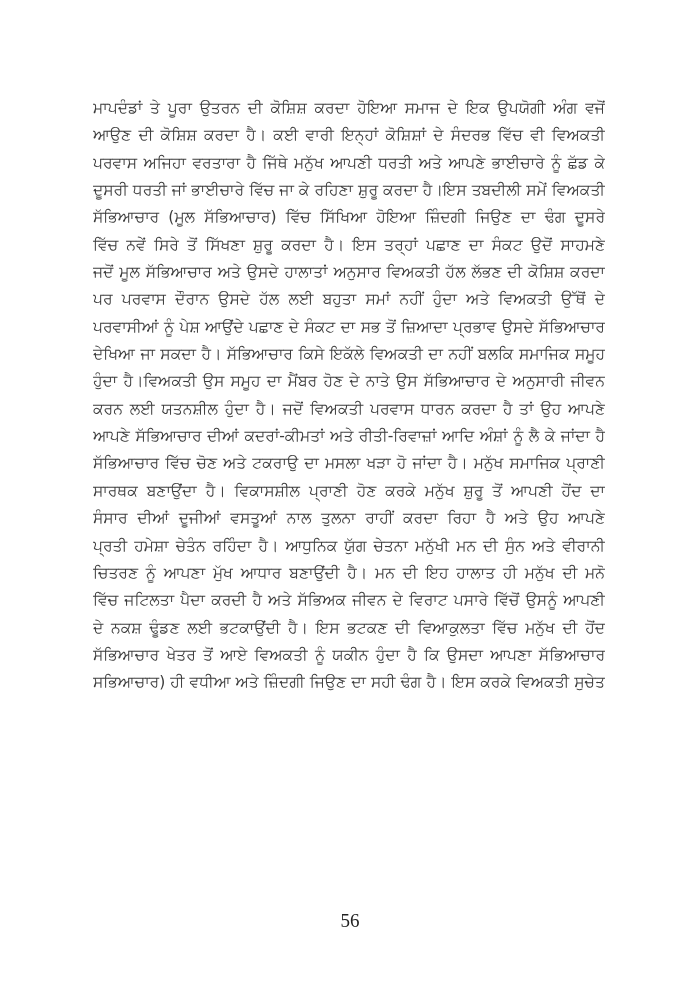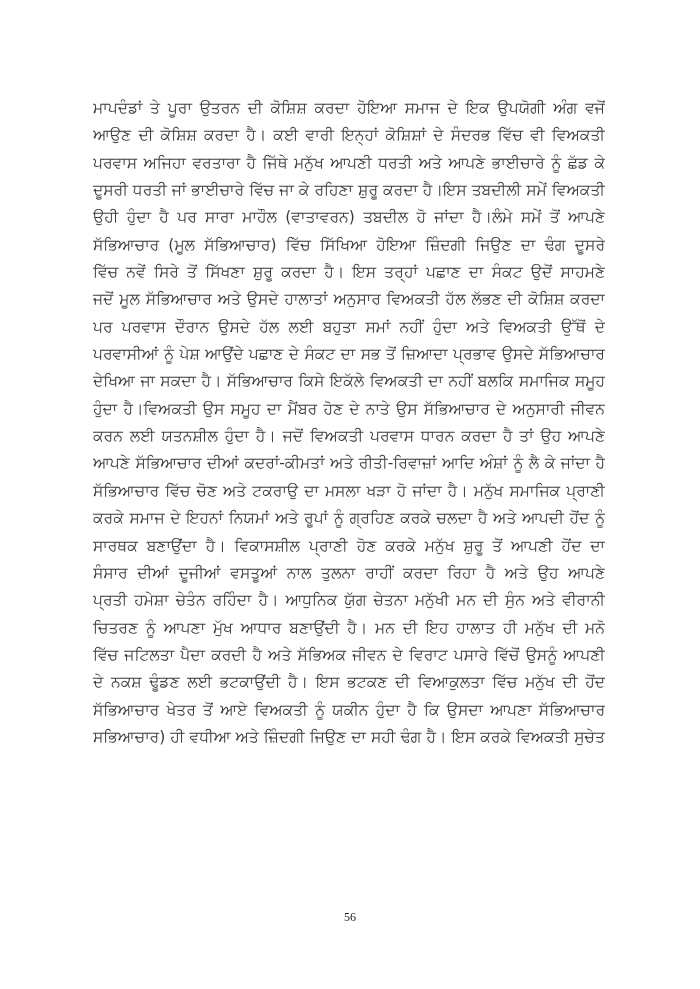--- a/index.html
+++ b/index.html
@@ -31,45 +31,43 @@
     -moz-text-align-last: justify;
     overflow: hidden;
   }
   .page-number {
     position: absolute;
     left: 0;
     top: 910px;
     width: 700px;
     text-align: center;
     font-family: "Liberation Serif", serif;
-    font-size: 12px;
+    font-size: 19px;
     color: var(--pagenum-color, #222222);
   }
 </style>
 </head>
 <body>
 
 <div class="page">
   <div class="text-block">
       <div class="line">ਮਾਪਦੰਡਾਂ ਤੇ ਪੂਰਾ ਉਤਰਨ ਦੀ ਕੋਸ਼ਿਸ਼ ਕਰਦਾ ਹੋਇਆ ਸਮਾਜ ਦੇ ਇਕ ਉਪਯੋਗੀ ਅੰਗ ਵਜੋਂ ਸਾਹਮਣੇ</div>
       <div class="line">ਆਉਣ ਦੀ ਕੋਸ਼ਿਸ਼ ਕਰਦਾ ਹੈ। ਕਈ ਵਾਰੀ ਇਨ੍ਹਾਂ ਕੋਸ਼ਿਸ਼ਾਂ ਦੇ ਸੰਦਰਭ ਵਿੱਚ ਵੀ ਵਿਅਕਤੀ ਪਰਵਾਸ</div>
       <div class="line">ਪਰਵਾਸ ਅਜਿਹਾ ਵਰਤਾਰਾ ਹੈ ਜਿੱਥੇ ਮਨੁੱਖ ਆਪਣੀ ਧਰਤੀ ਅਤੇ ਆਪਣੇ ਭਾਈਚਾਰੇ ਨੂੰ ਛੱਡ ਕੇ ਕਿਸੇ</div>
       <div class="line">ਦੂਸਰੀ ਧਰਤੀ ਜਾਂ ਭਾਈਚਾਰੇ ਵਿੱਚ ਜਾ ਕੇ ਰਹਿਣਾ ਸ਼ੁਰੂ ਕਰਦਾ ਹੈ।ਇਸ ਤਬਦੀਲੀ ਸਮੇਂ ਵਿਅਕਤੀ ਤਾਂ</div>
-      <div class="line">ਉਹੀ ਹੁੰਦਾ ਹੈ ਪਰ ਸਾਰਾ ਮਾਹੌਲ (ਵਾਤਾਵਰਨ) ਤਬਦੀਲ ਹੋ ਜਾਂਦਾ ਹੈ।ਲੰਮੇ ਸਮੇਂ ਤੋਂ ਆਪਣੇ</div>
       <div class="line">ਸੱਭਿਆਚਾਰ (ਮੂਲ ਸੱਭਿਆਚਾਰ) ਵਿੱਚ ਸਿੱਖਿਆ ਹੋਇਆ ਜ਼ਿੰਦਗੀ ਜਿਉਣ ਦਾ ਢੰਗ ਦੂਸਰੇ ਸੱਭਿਆਚਾਰ</div>
       <div class="line">ਵਿੱਚ ਨਵੇਂ ਸਿਰੇ ਤੋਂ ਸਿੱਖਣਾ ਸ਼ੁਰੂ ਕਰਦਾ ਹੈ। ਇਸ ਤਰ੍ਹਾਂ ਪਛਾਣ ਦਾ ਸੰਕਟ ਉਦੋਂ ਸਾਹਮਣੇ ਆਉਂਦਾ ਹੈ</div>
       <div class="line">ਜਦੋਂ ਮੂਲ ਸੱਭਿਆਚਾਰ ਅਤੇ ਉਸਦੇ ਹਾਲਾਤਾਂ ਅਨੁਸਾਰ ਵਿਅਕਤੀ ਹੱਲ ਲੱਭਣ ਦੀ ਕੋਸ਼ਿਸ਼ ਕਰਦਾ ਹੈ</div>
       <div class="line">ਪਰ ਪਰਵਾਸ ਦੌਰਾਨ ਉਸਦੇ ਹੱਲ ਲਈ ਬਹੁਤਾ ਸਮਾਂ ਨਹੀਂ ਹੁੰਦਾ ਅਤੇ ਵਿਅਕਤੀ ਉੱਥੋਂ ਦੇ ਸੱਭਿਆਚਾਰ</div>
       <div class="line">ਪਰਵਾਸੀਆਂ ਨੂੰ ਪੇਸ਼ ਆਉਂਦੇ ਪਛਾਣ ਦੇ ਸੰਕਟ ਦਾ ਸਭ ਤੋਂ ਜ਼ਿਆਦਾ ਪ੍ਰਭਾਵ ਉਸਦੇ ਸੱਭਿਆਚਾਰ ਵਿੱਚ</div>
       <div class="line">ਦੇਖਿਆ ਜਾ ਸਕਦਾ ਹੈ। ਸੱਭਿਆਚਾਰ ਕਿਸੇ ਇਕੱਲੇ ਵਿਅਕਤੀ ਦਾ ਨਹੀਂ ਬਲਕਿ ਸਮਾਜਿਕ ਸਮੂਹ ਦਾ</div>
       <div class="line">ਹੁੰਦਾ ਹੈ।ਵਿਅਕਤੀ ਉਸ ਸਮੂਹ ਦਾ ਮੈਂਬਰ ਹੋਣ ਦੇ ਨਾਤੇ ਉਸ ਸੱਭਿਆਚਾਰ ਦੇ ਅਨੁਸਾਰੀ ਜੀਵਨ ਬਤੀਤ</div>
       <div class="line">ਕਰਨ ਲਈ ਯਤਨਸ਼ੀਲ ਹੁੰਦਾ ਹੈ। ਜਦੋਂ ਵਿਅਕਤੀ ਪਰਵਾਸ ਧਾਰਨ ਕਰਦਾ ਹੈ ਤਾਂ ਉਹ ਆਪਣੇ ਨਾਲ</div>
       <div class="line">ਆਪਣੇ ਸੱਭਿਆਚਾਰ ਦੀਆਂ ਕਦਰਾਂ-ਕੀਮਤਾਂ ਅਤੇ ਰੀਤੀ-ਰਿਵਾਜ਼ਾਂ ਆਦਿ ਅੰਸ਼ਾਂ ਨੂੰ ਲੈ ਕੇ ਜਾਂਦਾ ਹੈ ਪਰ</div>
       <div class="line">ਸੱਭਿਆਚਾਰ ਵਿੱਚ ਚੋਣ ਅਤੇ ਟਕਰਾਉ ਦਾ ਮਸਲਾ ਖੜਾ ਹੋ ਜਾਂਦਾ ਹੈ। ਮਨੁੱਖ ਸਮਾਜਿਕ ਪ੍ਰਾਣੀ ਹੋਣ</div>
-      <div class="line">ਕਰਕੇ ਸਮਾਜ ਦੇ ਇਹਨਾਂ ਨਿਯਮਾਂ ਅਤੇ ਰੂਪਾਂ ਨੂੰ ਗ੍ਰਹਿਣ ਕਰਕੇ ਚਲਦਾ ਹੈ ਅਤੇ ਆਪਦੀ ਹੋਂਦ ਨੂੰ</div>
       <div class="line">ਸਾਰਥਕ ਬਣਾਉਂਦਾ ਹੈ। ਵਿਕਾਸਸ਼ੀਲ ਪ੍ਰਾਣੀ ਹੋਣ ਕਰਕੇ ਮਨੁੱਖ ਸ਼ੁਰੂ ਤੋਂ ਆਪਣੀ ਹੋਂਦ ਦਾ ਅਹਿਸਾਸ</div>
       <div class="line">ਸੰਸਾਰ ਦੀਆਂ ਦੂਜੀਆਂ ਵਸਤੂਆਂ ਨਾਲ ਤੁਲਨਾ ਰਾਹੀਂ ਕਰਦਾ ਰਿਹਾ ਹੈ ਅਤੇ ਉਹ ਆਪਣੇ ਅਸਤਿਤਵ</div>
       <div class="line">ਪ੍ਰਤੀ ਹਮੇਸ਼ਾ ਚੇਤੰਨ ਰਹਿੰਦਾ ਹੈ। ਆਧੁਨਿਕ ਯੁੱਗ ਚੇਤਨਾ ਮਨੁੱਖੀ ਮਨ ਦੀ ਸੁੰਨ ਅਤੇ ਵੀਰਾਨੀ ਜ਼ਿੰਦਗੀ ਦੇ</div>
       <div class="line">ਚਿਤਰਣ ਨੂੰ ਆਪਣਾ ਮੁੱਖ ਆਧਾਰ ਬਣਾਉਂਦੀ ਹੈ। ਮਨ ਦੀ ਇਹ ਹਾਲਾਤ ਹੀ ਮਨੁੱਖ ਦੀ ਮਨੋ ਅਵਸਥਾ</div>
       <div class="line">ਵਿੱਚ ਜਟਿਲਤਾ ਪੈਦਾ ਕਰਦੀ ਹੈ ਅਤੇ ਸੱਭਿਅਕ ਜੀਵਨ ਦੇ ਵਿਰਾਟ ਪਸਾਰੇ ਵਿੱਚੋਂ ਉਸਨੂੰ ਆਪਣੀ ਹੋਂਦ</div>
       <div class="line">ਦੇ ਨਕਸ਼ ਢੂੰਡਣ ਲਈ ਭਟਕਾਉਂਦੀ ਹੈ। ਇਸ ਭਟਕਣ ਦੀ ਵਿਆਕੁਲਤਾ ਵਿੱਚ ਮਨੁੱਖ ਦੀ ਹੋਂਦ ਦੁਚਿੱਤੀ</div>
       <div class="line">ਸੱਭਿਆਚਾਰ ਖੇਤਰ ਤੋਂ ਆਏ ਵਿਅਕਤੀ ਨੂੰ ਯਕੀਨ ਹੁੰਦਾ ਹੈ ਕਿ ਉਸਦਾ ਆਪਣਾ ਸੱਭਿਆਚਾਰ (ਮੂਲ</div>
       <div class="line">ਸਭਿਆਚਾਰ) ਹੀ ਵਧੀਆ ਅਤੇ ਜ਼ਿੰਦਗੀ ਜਿਉਣ ਦਾ ਸਹੀ ਢੰਗ ਹੈ। ਇਸ ਕਰਕੇ ਵਿਅਕਤੀ ਸੁਚੇਤ ਜਾਂ</div>
     </div>
   <div class="page-number">56</div>

